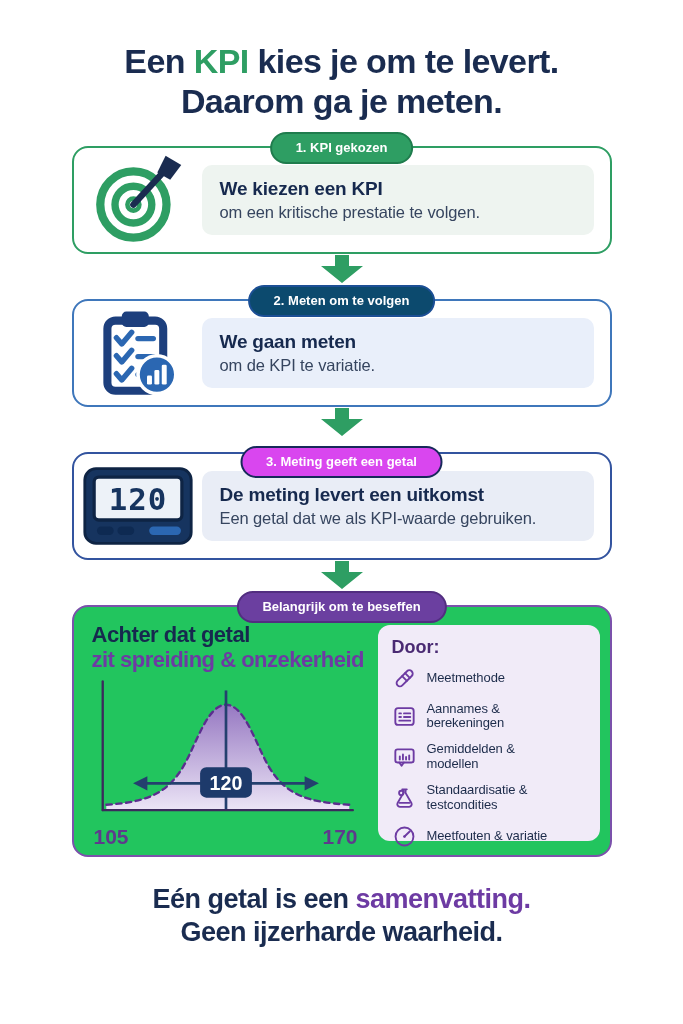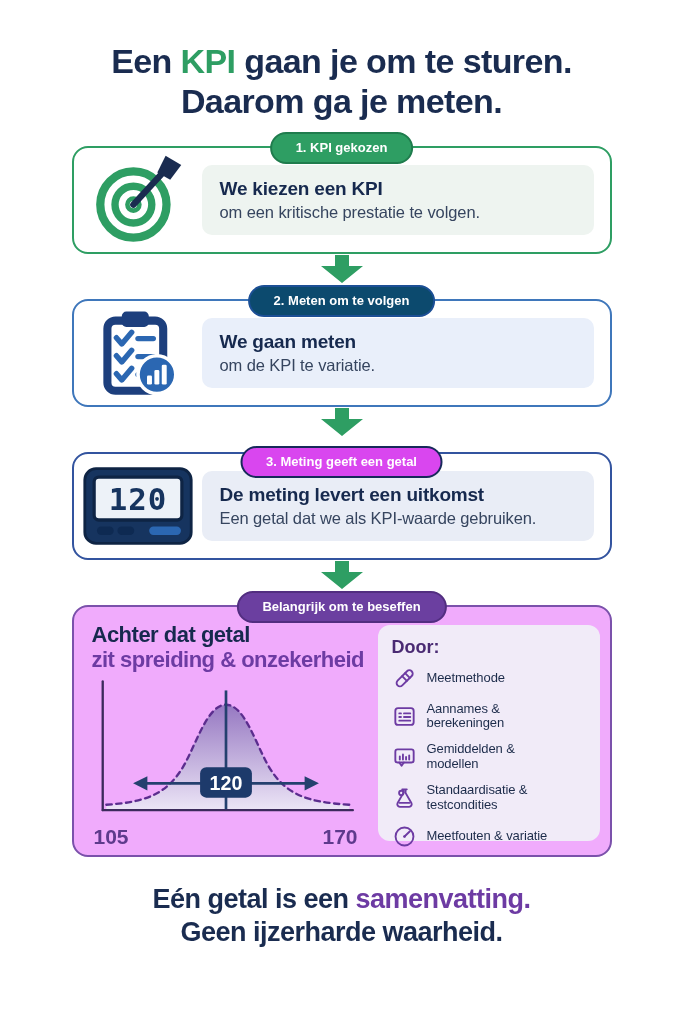--- a/index.html
+++ b/index.html
@@ -28,21 +28,21 @@
   .icon-col{flex:0 0 128px;display:flex;justify-content:center;align-items:center;}
   .content-box{flex:1;margin-right:16px;border-radius:10px;padding:13px 18px;box-sizing:border-box;}
   .content-box .h{font-weight:700;font-size:19px;color:#16294e;margin-bottom:3px;letter-spacing:-0.2px;}
   .content-box .b{font-size:16.5px;color:#36455f;letter-spacing:-0.1px;}
   .s1{border-color:#2e9e63;}  .s1 .pill{background:#2e9e63;border-color:#1f7c4d;}  .s1 .content-box{background:#eef4f0;}
   .s2{border-color:#3f77bb;}  .s2 .pill{background:#0c4a6e;border-color:#1c4f95;}  .s2 .content-box{background:#e9effa;}
   .s3{border-color:#33549f;}  .s3 .pill{background:#d946ef;border-color:#17295a;margin-top:8px;} .s3 .content-box{background:#e9edf6;}
   .arrow-row{height:30px;display:flex;justify-content:center;align-items:center;}
   
   .insight{
-    position:relative;margin-top:15px;height:252px;background:#f0abfc;
+    position:relative;margin-top:15px;height:252px;background:#22c55e;
     border:2px solid #7b51ab;border-radius:16px;display:flex;box-sizing:border-box;
   }
   .insight .pill{background:#6b3fa0;border-color:#522e80;}
   .b4-left{flex:0 0 296px;padding-left:18px;box-sizing:border-box;}
   .b4-heading{margin-top:15px;font-weight:800;font-size:22px;line-height:1.16;letter-spacing:-0.5px;}
   .b4-heading .l1{color:#16294e;}
   .b4-heading .l2{color:#6d3ba3;}
   .chart-wrap{margin-top:3px;width:268px;}
   .chart-labels{
     display:flex;justify-content:space-between;margin-top:0;
@@ -63,21 +63,21 @@
   }
   .footer .hl{color:#6d3ba3;}
   .cause-ic{stroke:#6d3ba3;fill:none;stroke-width:1.8;stroke-linecap:round;stroke-linejoin:round;}
 </style>
 </head>
 <body>
 
 <div class="page">
 
   <div class="main-title">
-    <div><span>Een </span><span class="hl">KPI</span><span> gaan je om te sturen.</span></div>
+    <div><span>Een </span><span class="hl">KPI</span><span> kies je om te levert.</span></div>
     <div>Daarom ga je meten.</div>
   </div>
 
   <div class="flow">
 
     <div class="step-box s1">
       <div class="pill">1. KPI gekozen</div>
       <div class="icon-col">
         <svg width="92" height="92" viewBox="0 0 100 100">
           <circle cx="45" cy="55" r="36" fill="none" stroke="#2e9e63" stroke-width="9"></circle>

